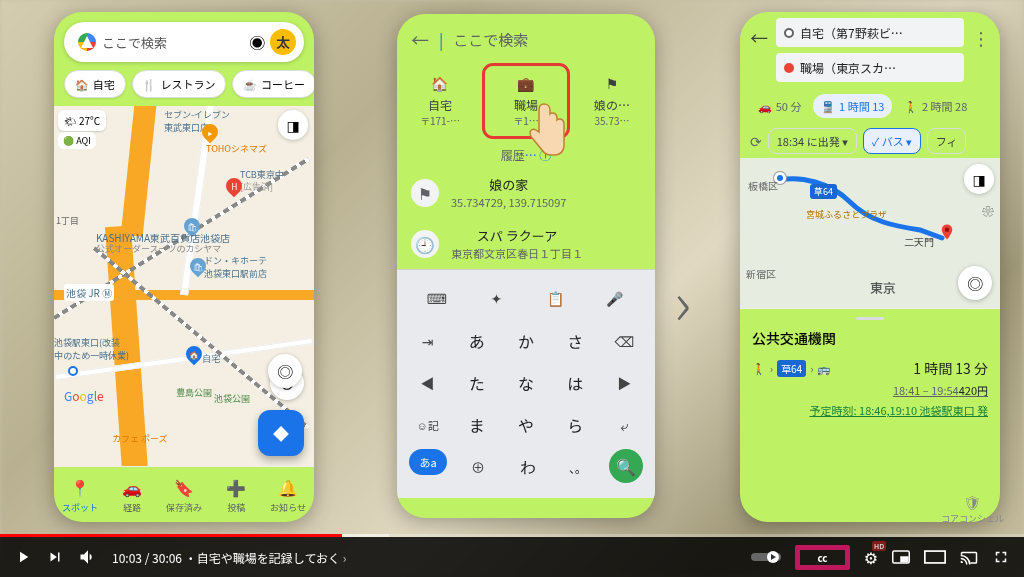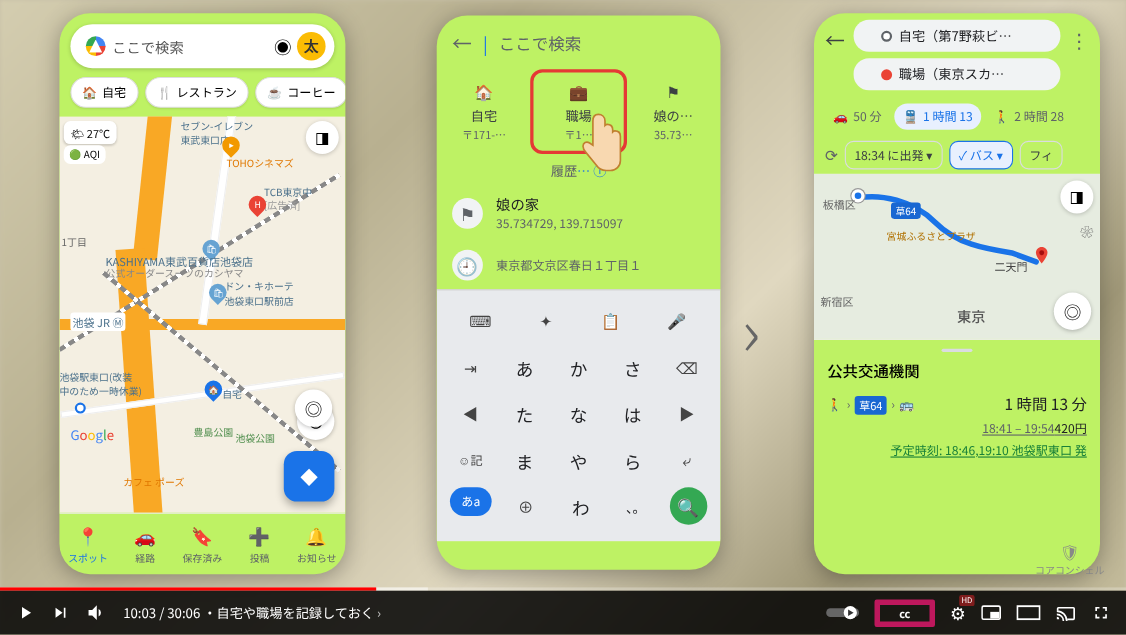--- a/index.html
+++ b/index.html
@@ -51,37 +51,37 @@
   .p2-search .txt { color:#5f6368; font-size:15px; }
   .p2-quick { display:flex; }
   .p2-quick .cell { flex:1; padding:6px 4px 10px; text-align:center; position:relative; }
   .p2-quick .ic { display:inline-block; width:22px; height:22px; color:#3c4043; font-size:14px; line-height:22px; }
   .p2-quick .lbl { font-size:12px; color:#3c4043; margin-top:2px; }
   .p2-quick .sub { font-size:10px; color:#5f6368; }
   .p2-quick .cell.hl { outline:3px solid #e53935; outline-offset:-2px; border-radius:10px; }
   .p2-section { display:flex; justify-content:center; padding:8px 14px 4px; font-size:12px; color:#5f6368; }
   .p2-row { display:flex; align-items:center; padding:8px 14px; gap:12px; }
   .p2-row .ic { width:28px; height:28px; border-radius:50%; background:#f1f3f4; display:flex; align-items:center; justify-content:center; color:#5f6368; }
-  .p2-row .body .title { font-size:13px; color:#202124; }
+  .p2-row .body .title { font-size:13px; color:#202124;text-align:center; }
   .p2-row .body .sub { font-size:11px; color:#5f6368; }
   .kbd { background:#e8eaed; border-top:1px solid #d0d0d0; padding:6px 0 10px; }
   .kbd-top { display:flex; justify-content:space-around; padding:4px 10px; color:#444; font-size:16px; }
   .kbd-row { display:flex; justify-content:space-around; padding:3px 6px; }
   .key { width:38px; height:36px; display:flex; align-items:center; justify-content:center; font-size:16px; color:#202124; }
   .key.func { font-size:14px; color:#444; }
   .key.search { background:#34a853; border-radius:50%; color:#fff; width:34px; height:34px; }
   .key.lang { background:#1a73e8; color:#fff; border-radius:16px; width:38px; height:26px; font-size:11px; display:flex; align-items:center; justify-content:center; }
   .hand { position:absolute; left:520px; top:100px; width:50px; height:65px; }
   .hand svg { width:100%; height:100%; }
 
   
   .p3-top { padding:6px 8px; display:flex; gap:6px; align-items:flex-start; }
   .p3-top .back { font-size:18px; color:#3c4043; padding:6px 2px; }
   .p3-fields { flex:1; display:flex; flex-direction:column; gap:6px; }
-  .p3-field { display:flex; align-items:center; gap:6px; background:#f1f3f4; border-radius:14px; padding:6px 25px; }
+  .p3-field { display:flex; align-items:center; gap:6px; background:#f1f3f4; border-radius:4px; padding:6px 8px; }
   .p3-field .dot { width:10px; height:10px; border-radius:50%; }
   .p3-field .dot.o { border:2px solid #5f6368; background:#fff; }
   .p3-field .dot.r { background:#ea4335; }
   .p3-field .txt { font-size:12px; color:#202124; white-space:nowrap; overflow:hidden; text-overflow:ellipsis; flex:1; }
   .p3-top .menu { font-size:18px; padding:6px 2px; color:#5f6368; }
   .p3-modes { display:flex; gap:4px; padding:6px 10px; font-size:11px; overflow:hidden; }
   .mode { display:flex; align-items:center; gap:4px; padding:4px 8px; border-radius:14px; color:#5f6368; white-space:nowrap; }
   .mode.active { background:#e8f0fe; color:#1a73e8; }
   .p3-filters { display:flex; gap:6px; padding:4px 10px; align-items:center; overflow:hidden; }
   .p3-filters .refresh { color:#5f6368; font-size:14px; }
@@ -239,20 +239,21 @@
   <div class="p2-row">
     <span class="ic">⚑</span>
     <div class="body">
           <div class="title">娘の家</div>
           <div class="sub">35.734729, 139.715097</div>
         </div>
   </div>
   <div class="p2-row">
     <span class="ic">🕘</span>
     <div class="body">
+          <div class="title">スパ ラクーア</div>
           <div class="sub">東京都文京区春日１丁目１</div>
         </div>
   </div>
   <div class="kbd">
     <div class="kbd-top">
       <span class="key func">⌨</span>
       <span class="key func">✦</span>
       <span class="key func">📋</span>
       <span class="key func">🎤</span>
     </div>

